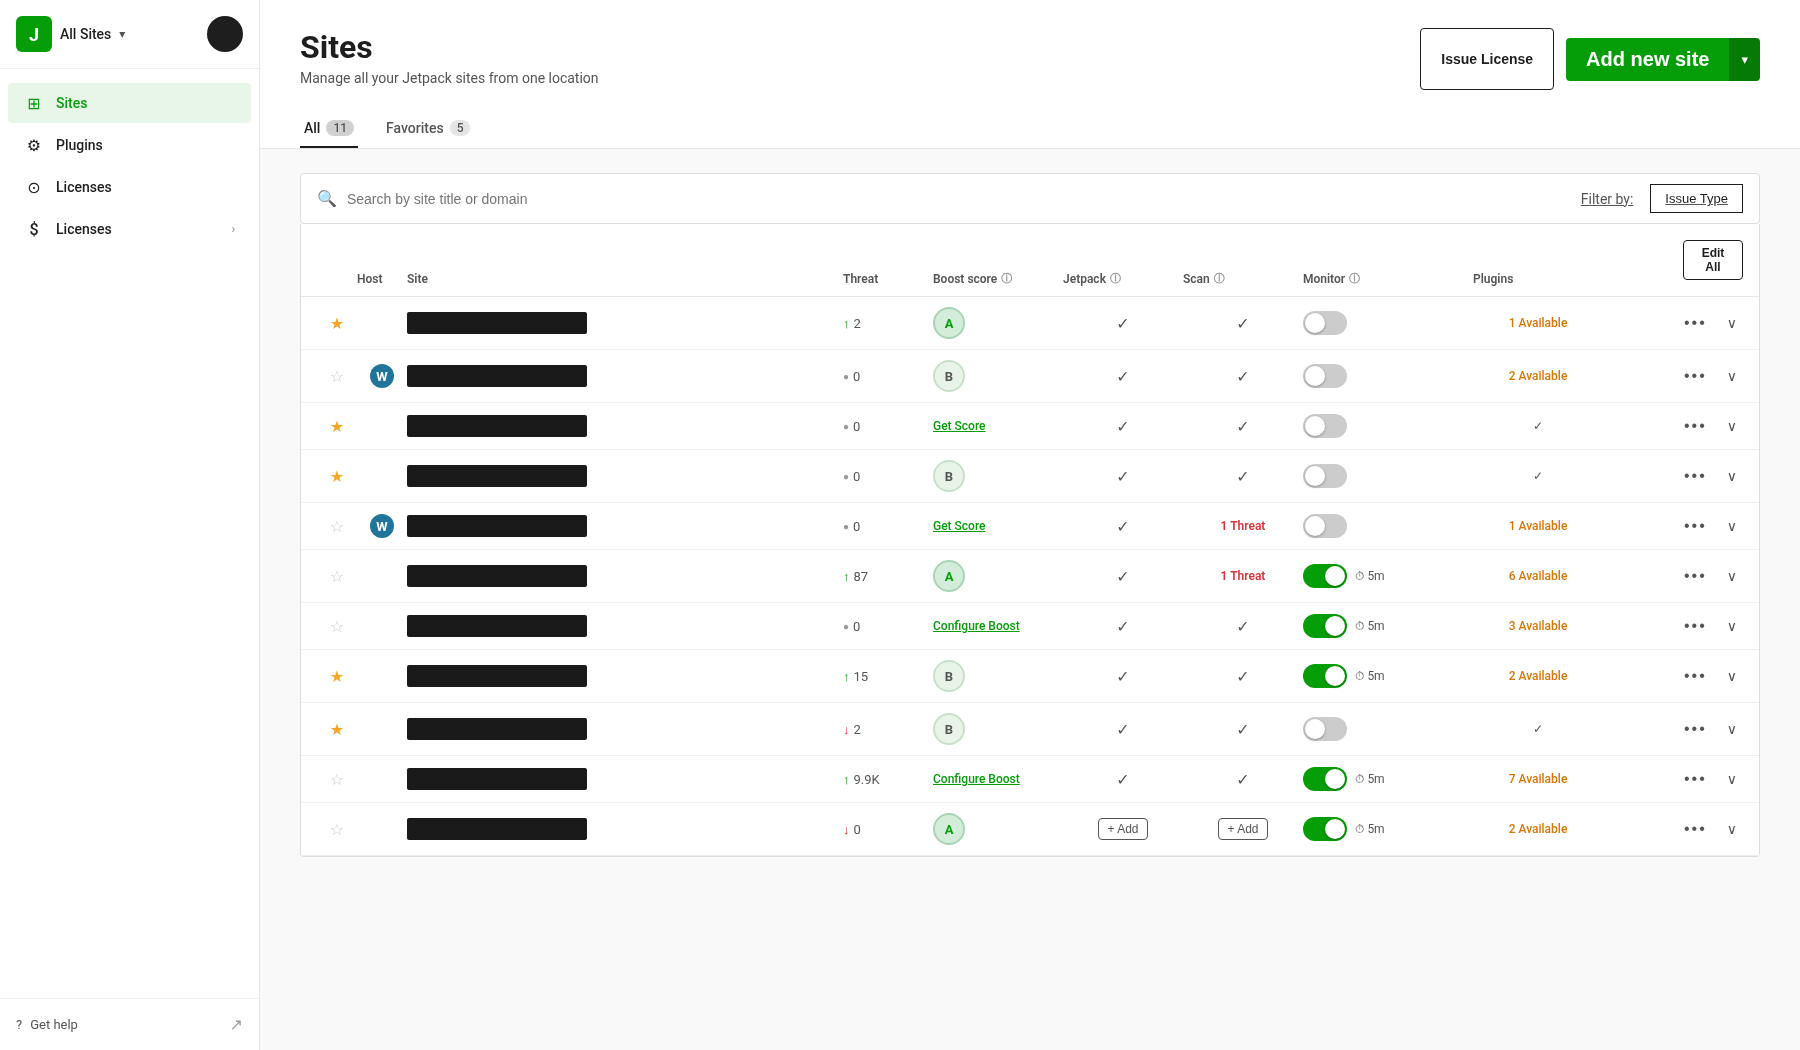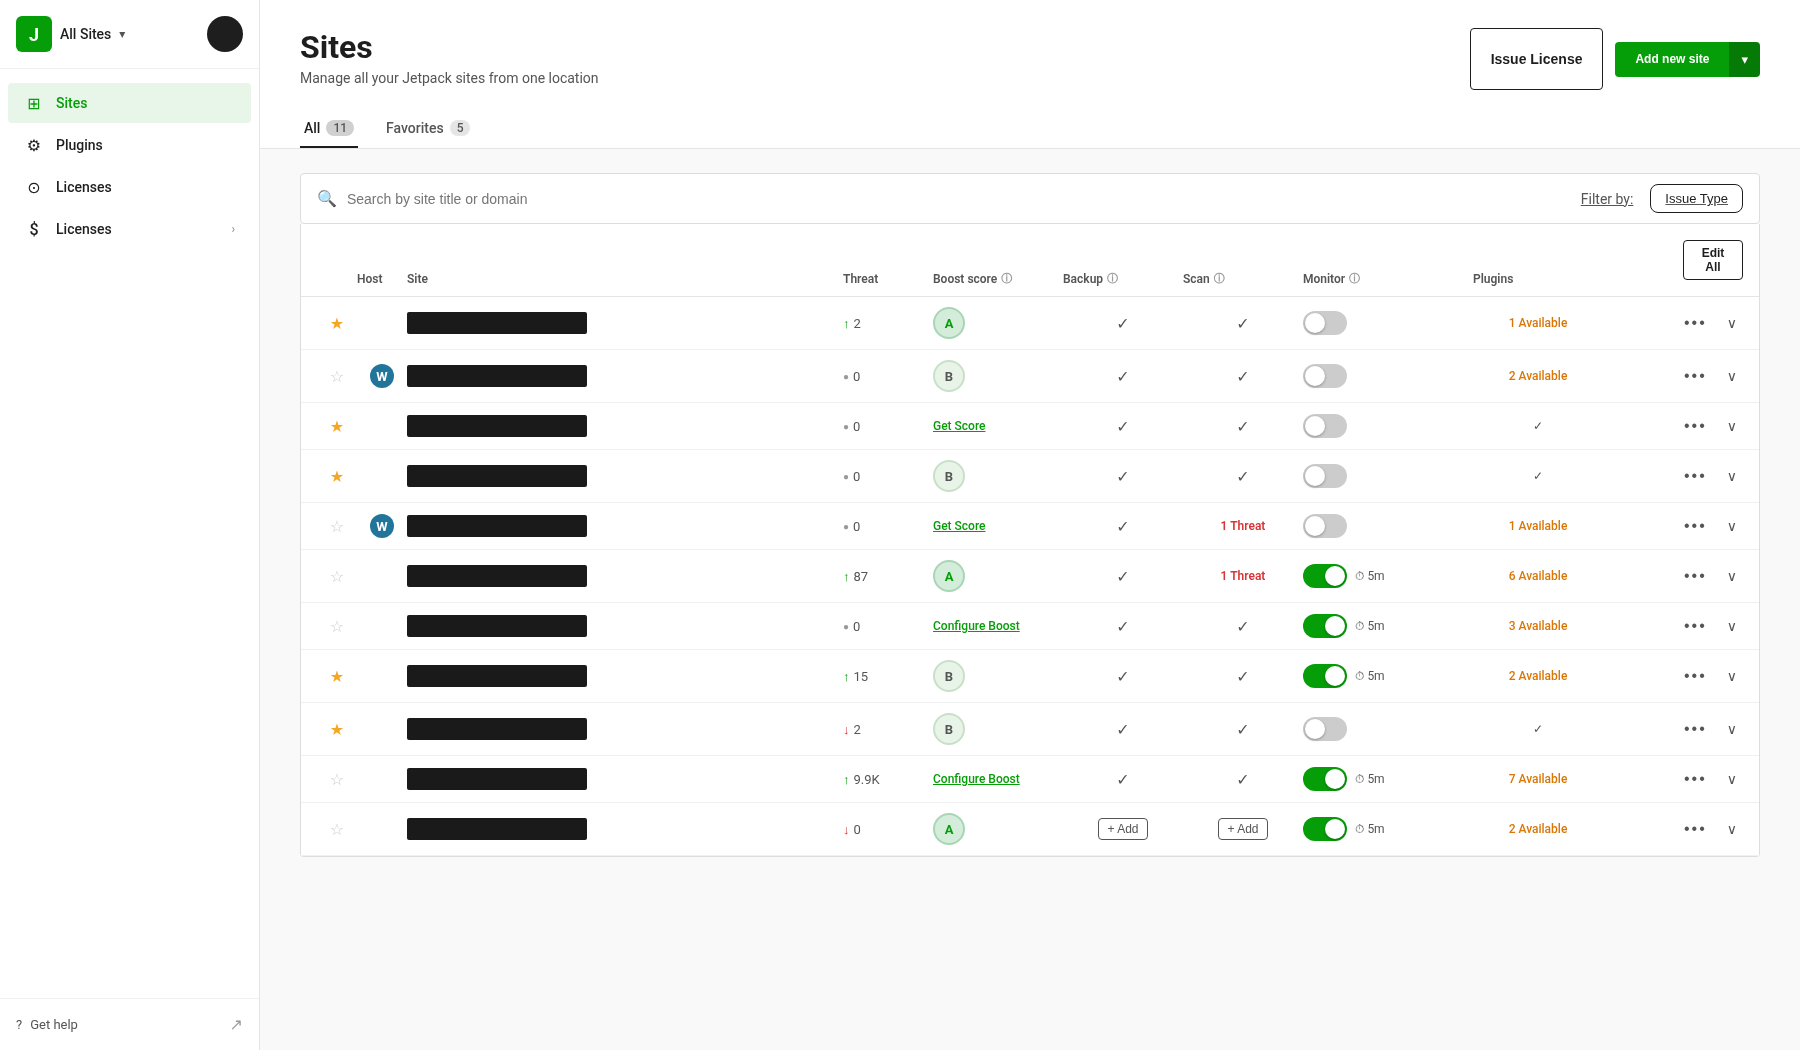--- a/index.html
+++ b/index.html
@@ -117,21 +117,21 @@
     .btn-add-site {
       display: flex;
       align-items: stretch;
     }
     .btn-add-site-main {
       padding: 10px 20px;
       background: #069e08;
       color: #fff;
       border: none;
       border-radius: 4px 0 0 4px;
-      font-size: 12px;
+      font-size: 20px;
       font-weight: 600;
       cursor: pointer;
     }
     .btn-add-site-chevron {
       padding: 10px 12px;
       background: #057a06;
       color: #fff;
       border: none;
       border-radius: 0 4px 4px 0;
       cursor: pointer;
@@ -205,21 +205,21 @@
       align-items: center;
       gap: 17px;
       color: #555;
       font-size: 14px;
       text-decoration: underline;
     }
     .filter-label { color: #555; }
     .filter-btn {
       padding: 6px 14px;
       border: 1.5px solid #1e1e1e;
-      border-radius: 8px;
+      border-radius: 0;
       background: #fff;
       font-size: 13px;
       font-weight: 500;
       cursor: pointer;
       color: #1e1e1e;
     }
 
     
     .sites-table {
       background: #fff;
@@ -433,21 +433,21 @@
             <span>Site</span>
           </div>
         <div class="col-header">
             <span>Threat</span>
           </div>
         <div class="col-header">
           <span>Boost score</span>
           <span class="col-info">ⓘ</span>
         </div>
         <div class="col-header">
-          <span>Backup</span>
+          <span>Jetpack</span>
           <span class="col-info">ⓘ</span>
         </div>
         <div class="col-header">
           <span>Scan</span>
           <span class="col-info">ⓘ</span>
         </div>
         <div class="col-header">
           <span>Monitor</span>
           <span class="col-info">ⓘ</span>
         </div>

